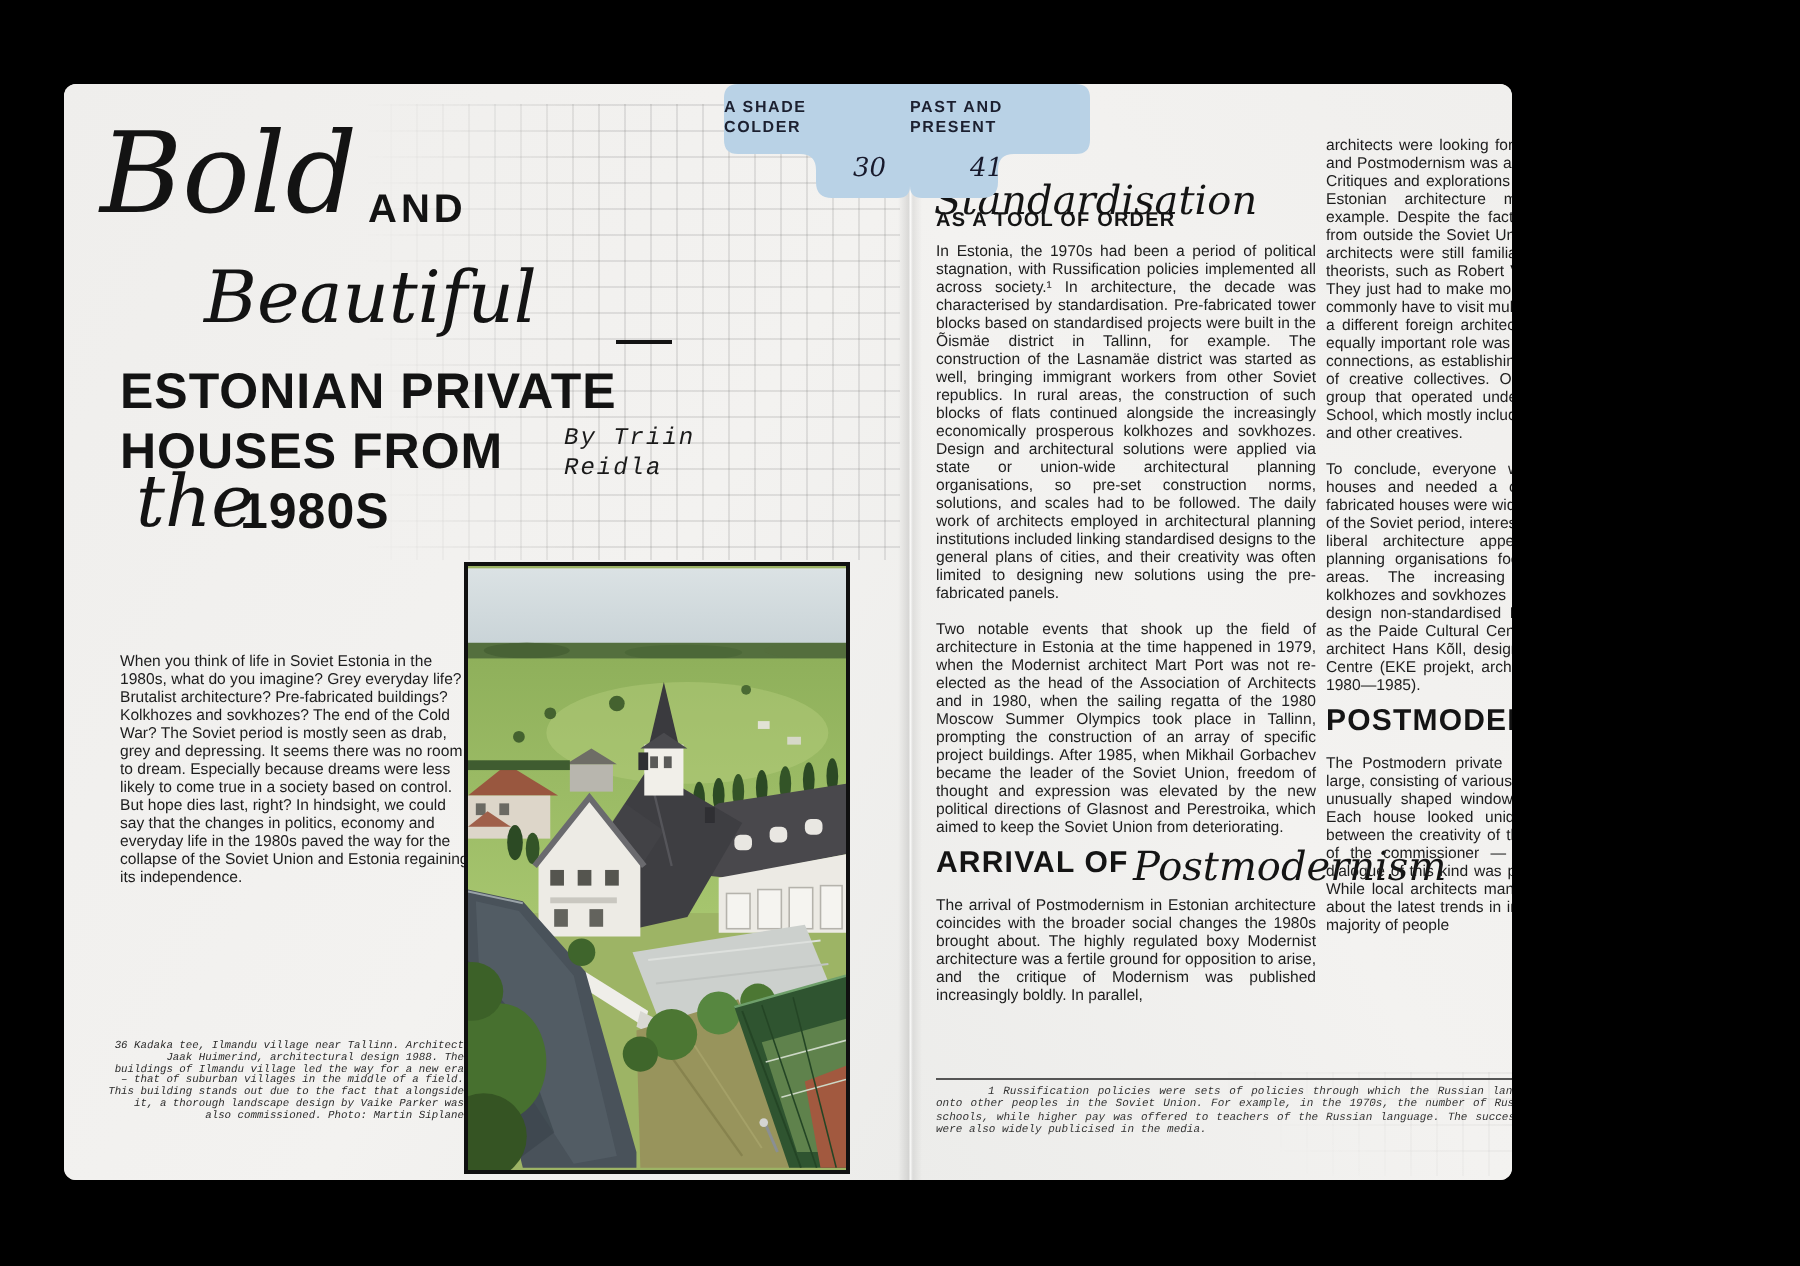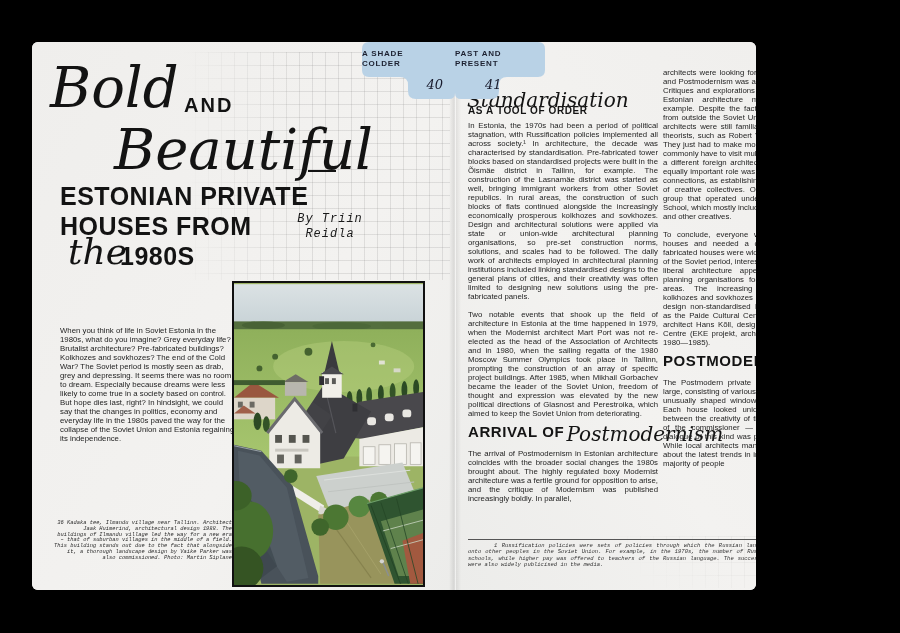--- a/index.html
+++ b/index.html
@@ -35,27 +35,27 @@
   .tab-left{left:330px;width:93px;height:57px;}
   .tab-left .tab-num{right:12px;}
   .tab-right{left:423px;width:90px;height:57px;}
   .tab-right .tab-num{left:10px;margin-left:20px;}
 
   
   .script{font-family:"DejaVu Serif",serif;font-style:italic;color:#141414;}
   .tt{position:absolute;white-space:nowrap;color:#131313;}
   .t-bold{left:18px;top:16px;font-size:56px;line-height:60px;}
   .t-and{left:152px;top:52px;font-size:20px;font-weight:bold;letter-spacing:2px;}
-  .t-beautiful{left:82px;top:78px;font-size:56px;line-height:60px;}
+  .t-beautiful{left:70px;top:78px;font-size:36px;line-height:60px;}
   .t-dash{left:276px;top:128px;width:28px;border-top:2px solid #131313;height:0;}
   .t-caps1{left:28px;top:140px;font-size:25px;font-weight:bold;letter-spacing:.5px;text-align:center;}
   .t-caps2{left:28px;top:170px;font-size:25px;font-weight:bold;letter-spacing:.5px;text-align:right;}
   .t-the{left:36px;top:190px;font-size:36px;line-height:40px;}
   .t-1980s{left:88px;top:200px;font-size:25px;font-weight:bold;letter-spacing:.5px;}
-  .byline{position:absolute;left:250px;top:170px;width:96px;text-align:center;
+  .byline{position:absolute;left:250px;top:170px;width:96px;text-align:left;
     font-family:"Liberation Mono",monospace;font-style:italic;font-size:12px;line-height:15px;
     letter-spacing:1px;color:#1a1a1a;}
 
   
   .intro{position:absolute;left:28px;top:276px;width:175px;font-size:7.8px;line-height:9px;
     color:#1d1d1d;text-align:left;}
   .caption{position:absolute;left:20px;top:479px;width:180px;text-align:right;
     font-family:"Liberation Mono",monospace;font-style:italic;font-size:5.4px;line-height:5.8px;
     color:#2b2b2b;}
 
@@ -259,21 +259,21 @@
     <div class="gutter"></div>
 
     <div class="tab tab-left">
       <svg width="93" height="57" viewBox="0 0 93 57">
         <path d="M7 0 H93 V51 Q93 57 87 57 H54 Q46 57 46 49 V43 Q46 35 38 35 H7 Q0 35 0 28 V7 Q0 0 7 0 Z" fill="#b9d2e6"></path>
       </svg>
       <div class="tab-label">
         <div>A SHADE</div>
         <div>COLDER</div>
       </div>
-      <div class="tab-num">40</div>
+      <div class="tab-num">30</div>
     </div>
 
     <div class="tab tab-right">
       <svg width="90" height="57" viewBox="0 0 90 57">
         <path d="M0 0 H83 Q90 0 90 7 V28 Q90 35 83 35 H52 Q44 35 44 43 V49 Q44 57 36 57 H6 Q0 57 0 51 V0 Z" fill="#b9d2e6"></path>
       </svg>
       <div class="tab-label">
         <div>PAST AND</div>
         <div>PRESENT</div>
       </div>

